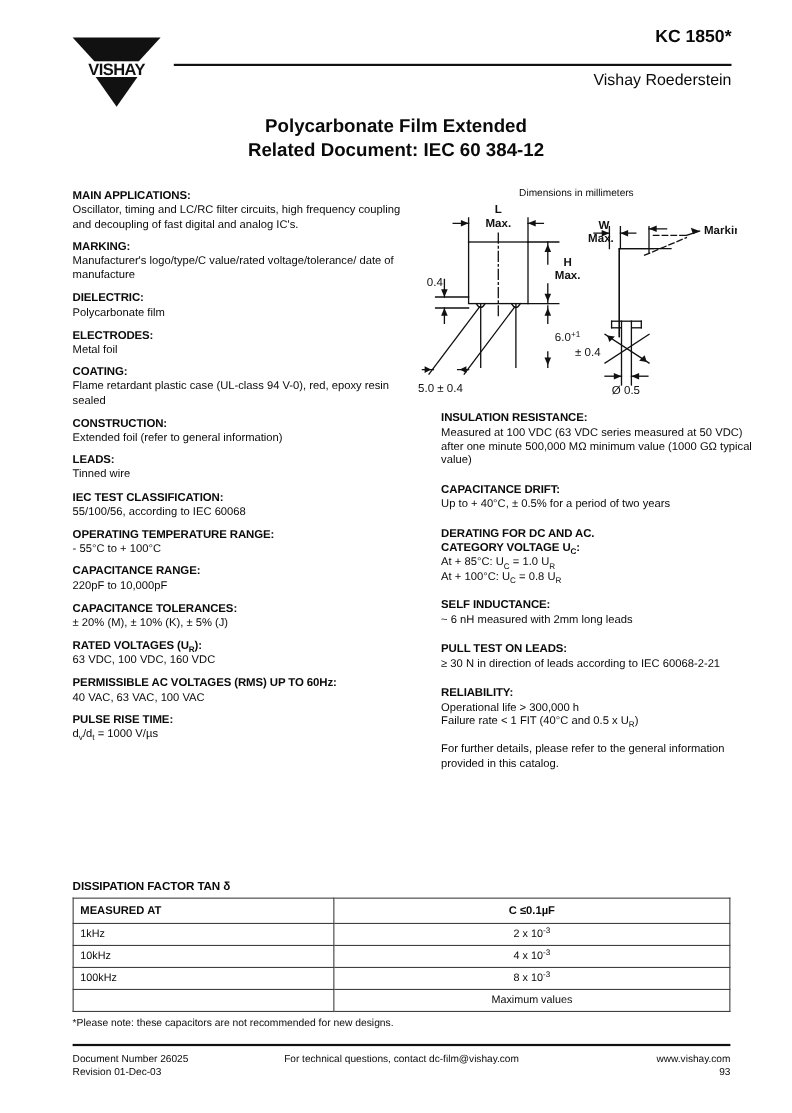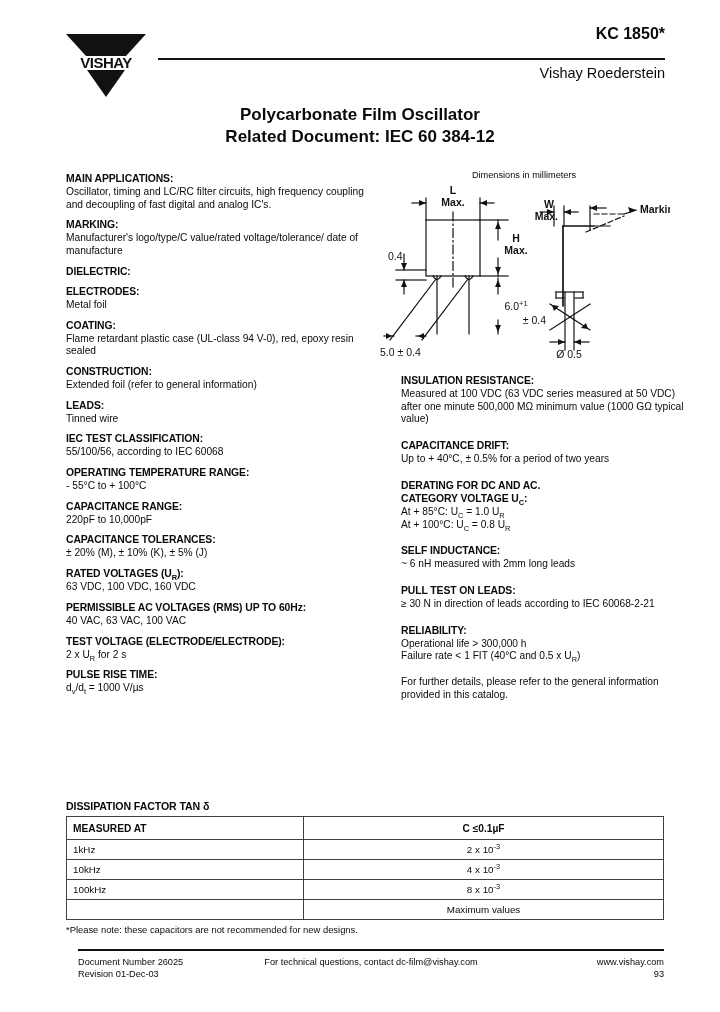--- a/index.html
+++ b/index.html
@@ -121,21 +121,21 @@
   th.c-right, td.c-right { text-align: center; }
   td.blank { border-left: 1px solid #121212; }
   .note {
     margin-top: 4px;
     font-size: 9.4px;
   }
   .note b { font-weight: normal; }
 
   
   .footer {
-    position: absolute; left: 78px; right: 56px; bottom: 30px;
+    position: absolute; left: 66px; right: 56px; bottom: 30px;
   }
   .foot-rule { height: 2px; background: #111; margin-bottom: 5px; }
   .foot-row {
     position: relative;
     font-size: 9.2px; line-height: 12px;
     height: 26px;
   }
   .foot-l { position: absolute; left: 0; top: 0; }
   .foot-c { position: absolute; left: 0; right: 0; top: 0; text-align: center; }
   .foot-r { position: absolute; right: 0; top: 0; text-align: right; }
@@ -161,38 +161,39 @@
 
     <div class="hdr-rule"></div>
 
     <div class="hdr-right">
       <div class="part-no">KC 1850*</div>
     </div>
     <div class="brand">Vishay Roederstein</div>
   </div>
 
   <div class="title">
-    <span>Polycarbonate Film Oscillator</span>
+    <span>Polycarbonate Film Extended</span>
     <span class="l2">Related Document:  IEC 60 384-12</span>
   </div>
 
   <div class="col col-left">
 
     <div class="blk">
       <h3 class="k">MAIN APPLICATIONS:</h3>
       <p class="v">Oscillator, timing and LC/RC filter circuits, high frequency coupling and decoupling of fast digital and analog IC's.</p>
     </div>
 
     <div class="blk">
       <h3 class="k">MARKING:</h3>
       <p class="v">Manufacturer's logo/type/C value/rated voltage/tolerance/ date of manufacture</p>
     </div>
 
     <div class="blk">
       <h3 class="k">DIELECTRIC:</h3>
+      <p class="v">Polycarbonate film</p>
     </div>
 
     <div class="blk">
       <h3 class="k">ELECTRODES:</h3>
       <p class="v">Metal foil</p>
     </div>
 
     <div class="blk">
       <h3 class="k">COATING:</h3>
       <p class="v">Flame retardant plastic case (UL-class 94 V-0), red, epoxy resin sealed</p>
@@ -231,24 +232,20 @@
     <div class="blk">
       <h3 class="k">RATED VOLTAGES (U<sub>R</sub>):</h3>
       <p class="v">63 VDC, 100 VDC, 160 VDC</p>
     </div>
 
     <div class="blk">
       <h3 class="k">PERMISSIBLE AC VOLTAGES (RMS) UP TO 60Hz:</h3>
       <p class="v">40 VAC, 63 VAC, 100 VAC</p>
     </div>
 
-    <div class="blk">
-      <h3 class="k">TEST VOLTAGE (ELECTRODE/ELECTRODE):</h3>
-      <p class="v">2 x U<sub>R</sub> for 2 s</p>
-    </div>
 
     <div class="blk">
       <h3 class="k">PULSE RISE TIME:</h3>
       <p class="v">d<sub>v</sub>/d<sub>t</sub> = 1000 V/µs</p>
     </div>
 
   </div>
 
   <div class="col col-right">
 

